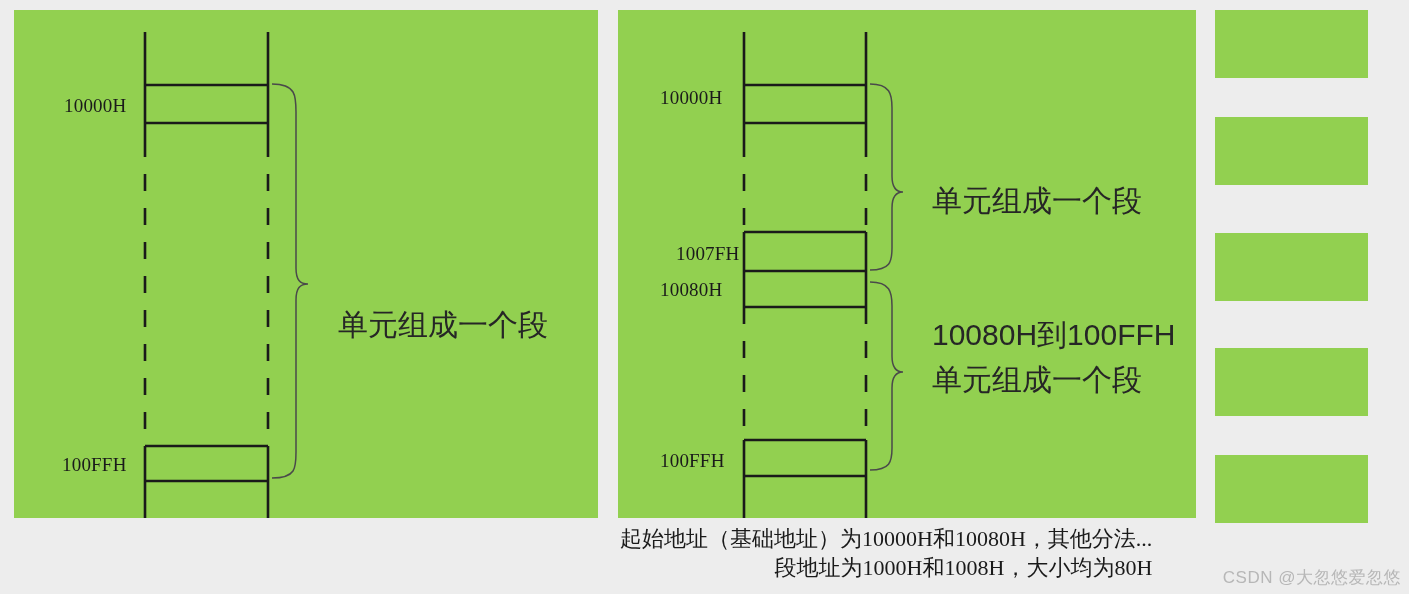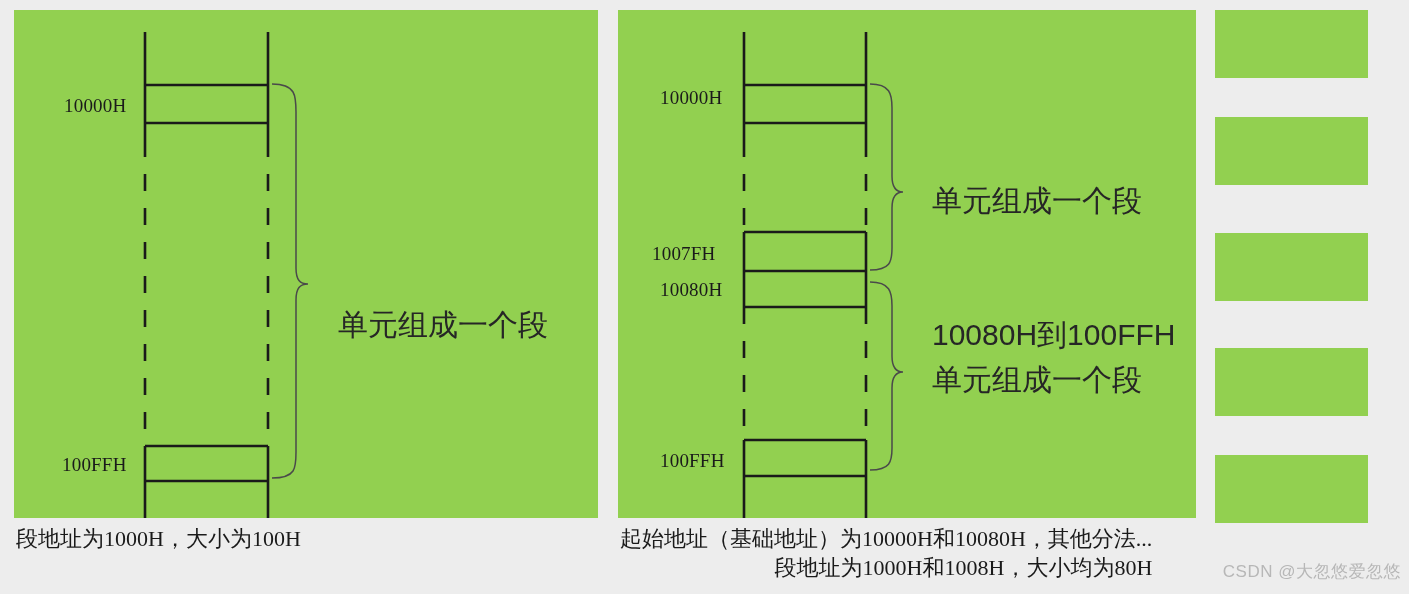--- a/index.html
+++ b/index.html
@@ -83,21 +83,21 @@
     white-space: nowrap;
   }
   #caption-left  { left: 16px;  top: 524px; }
   #caption-right { left: 620px; top: 524px; text-align: right; }
   .caption-line { display: block; }
 
   
   #watermark {
     position: absolute;
     right: 8px;
-    bottom: 11px;
+    bottom: 5px;
     font-family: "Liberation Sans", sans-serif;
     font-size: 17px;
     color: #b7b7b7;
     white-space: nowrap;
     letter-spacing: 0.5px;
   }
 </style>
 </head>
 <body>
 
@@ -187,33 +187,32 @@
   </svg>
 
   <div class="addr-label" style="left:64px; top:95px;">10000H</div>
 
   <div class="addr-label" style="left:62px; top:454px;">100FFH</div>
 
   <div class="annot" style="left:338px; top:304px;">单元组成一个段</div>
 
   <div class="addr-label" style="left:660px; top:87px;">10000H</div>
 
-  <div class="addr-label" style="left:652px; top:243px;">1007FH</div>
+  <div class="addr-label" style="left:676px; top:243px;">1007FH</div>
 
   <div class="addr-label" style="left:660px; top:279px;">10080H</div>
 
   <div class="addr-label" style="left:660px; top:450px;">100FFH</div>
 
   <div class="annot" style="left:932px; top:180px;">单元组成一个段</div>
 
   <div class="annot" style="left:932px; top:314px;text-align:right;">10080H到100FFH</div>
   <div class="annot" style="left:932px; top:359px;">单元组成一个段</div>
 
   <div class="caption" id="caption-left">
-    <span class="caption-line">段地址为1000H，大小为100H</span>
   </div>
 
   <div class="caption" id="caption-right">
     <span class="caption-line">起始地址（基础地址）为10000H和10080H，其他分法...</span>
     <span class="caption-line">段地址为1000H和1008H，大小均为80H</span>
   </div>
 
   <div id="watermark">CSDN @大忽悠爱忽悠</div>
 
 </div>

